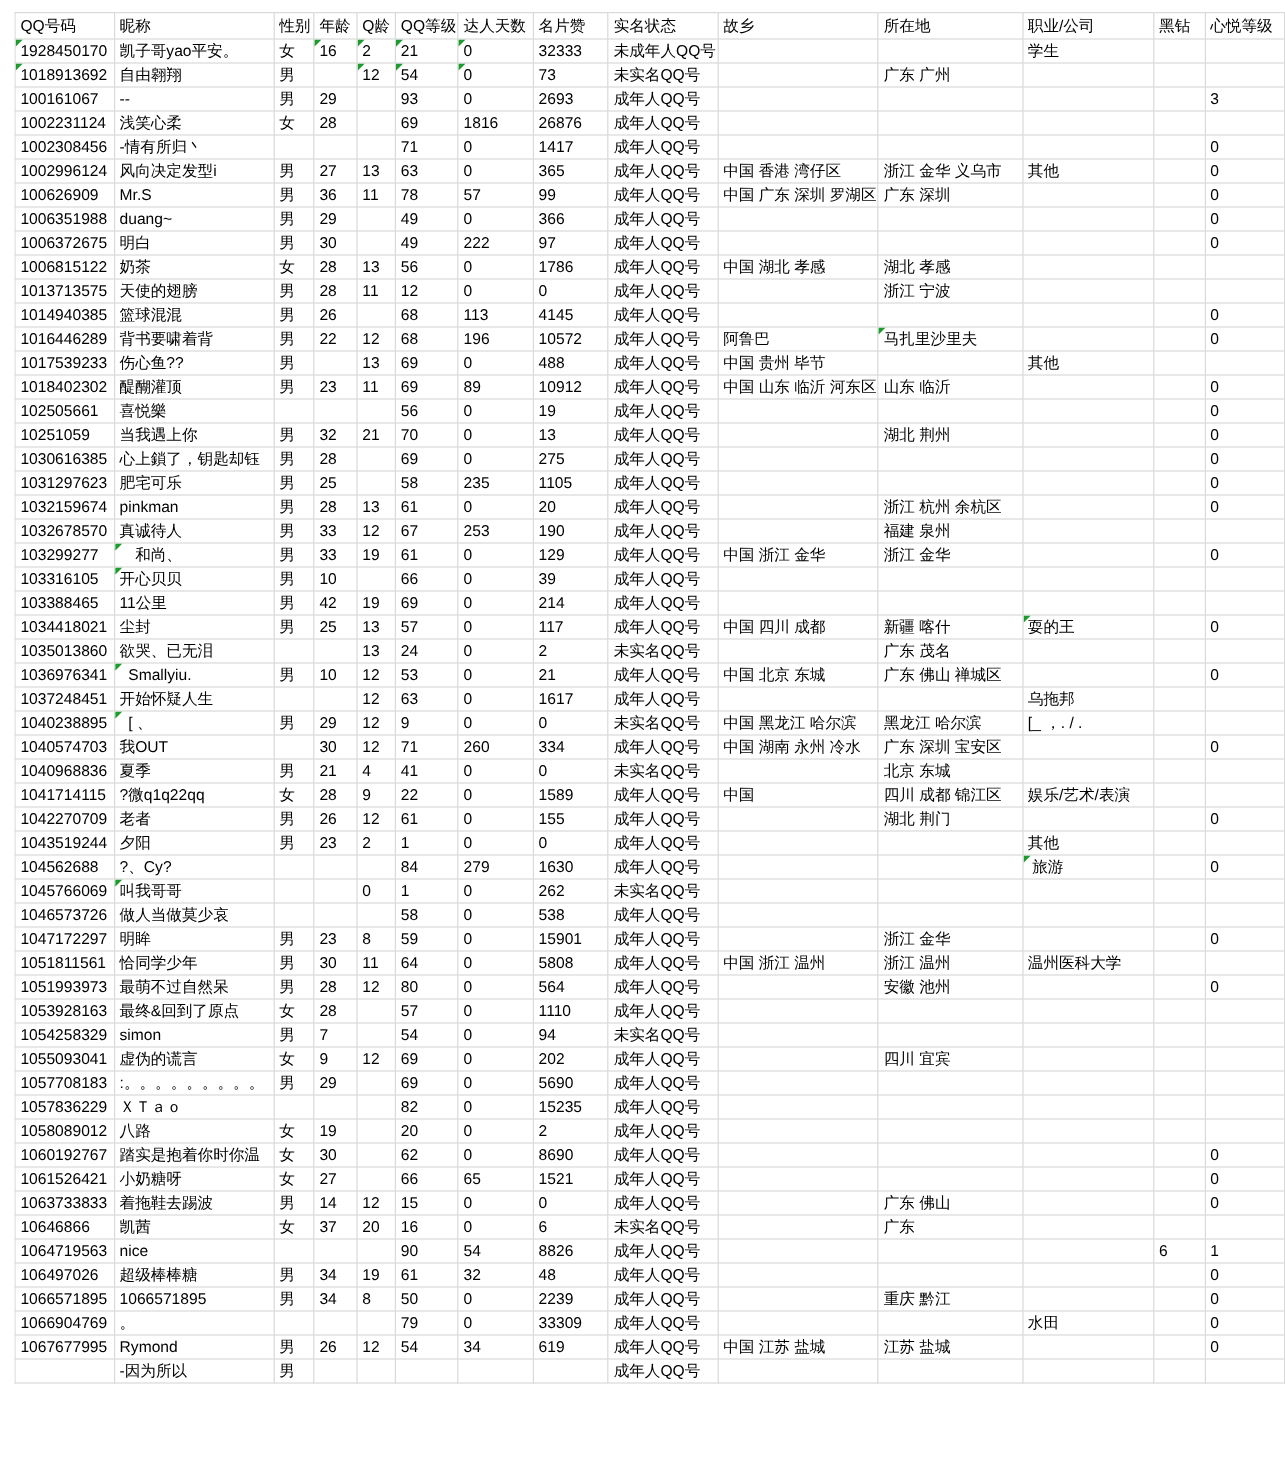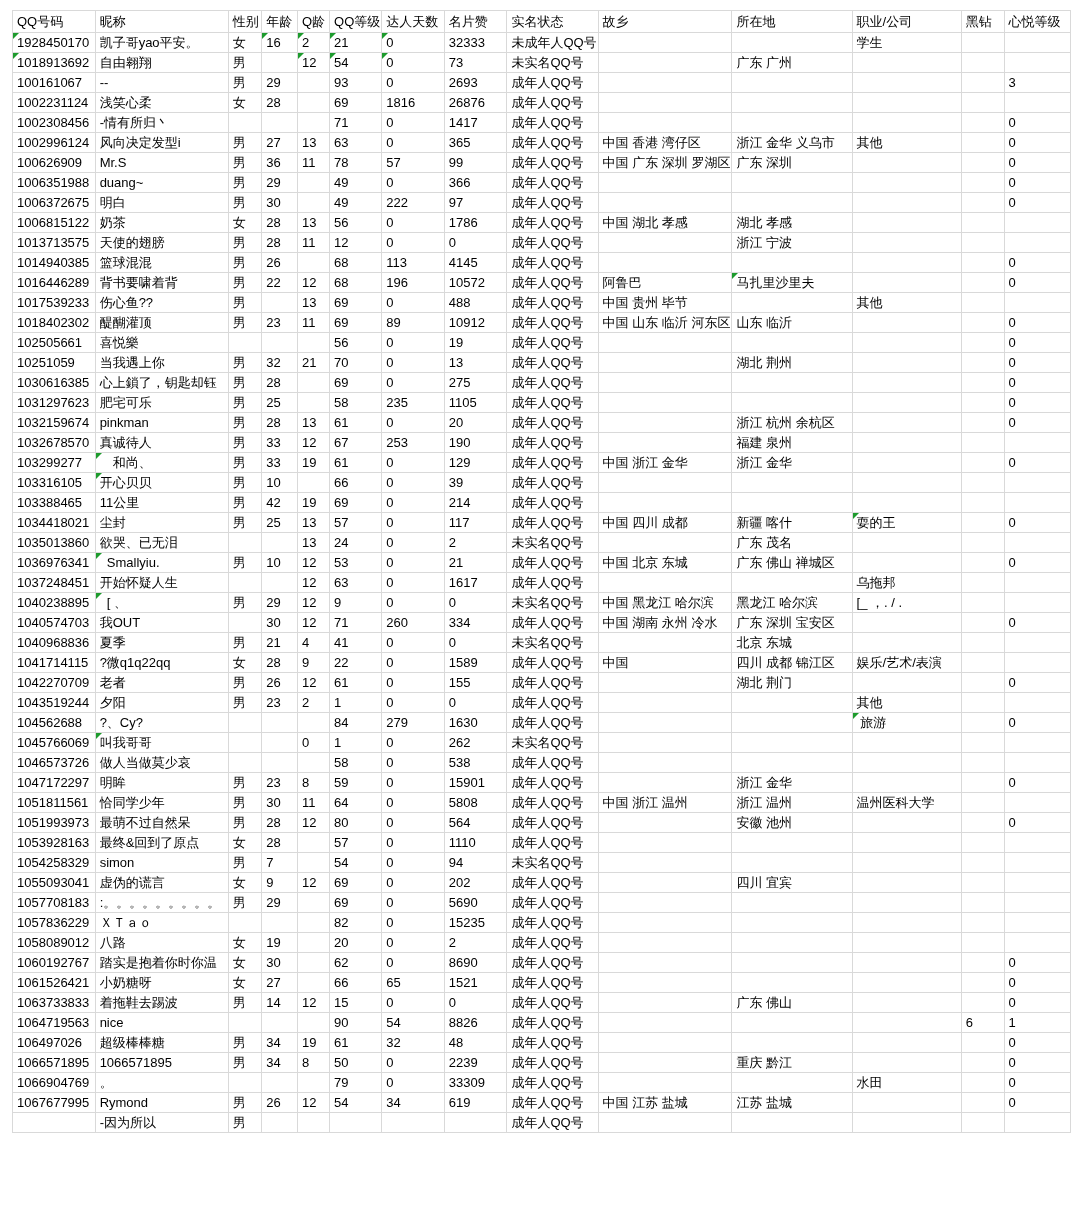--- a/index.html
+++ b/index.html
@@ -848,20 +848,36 @@
           <td>0</td>
           <td>0</td>
           <td>成年人QQ号</td>
           <td></td>
           <td>广东 佛山</td>
           <td></td>
           <td></td>
           <td>0</td>
         </tr>
         <tr>
+          <td>10646866</td>
+          <td>凯茜</td>
+          <td>女</td>
+          <td>37</td>
+          <td>20</td>
+          <td>16</td>
+          <td>0</td>
+          <td>6</td>
+          <td>未实名QQ号</td>
+          <td></td>
+          <td>广东</td>
+          <td></td>
+          <td></td>
+          <td></td>
+        </tr>
+        <tr>
           <td>1064719563</td>
           <td>nice</td>
           <td></td>
           <td></td>
           <td></td>
           <td>90</td>
           <td>54</td>
           <td>8826</td>
           <td>成年人QQ号</td>
           <td></td>

